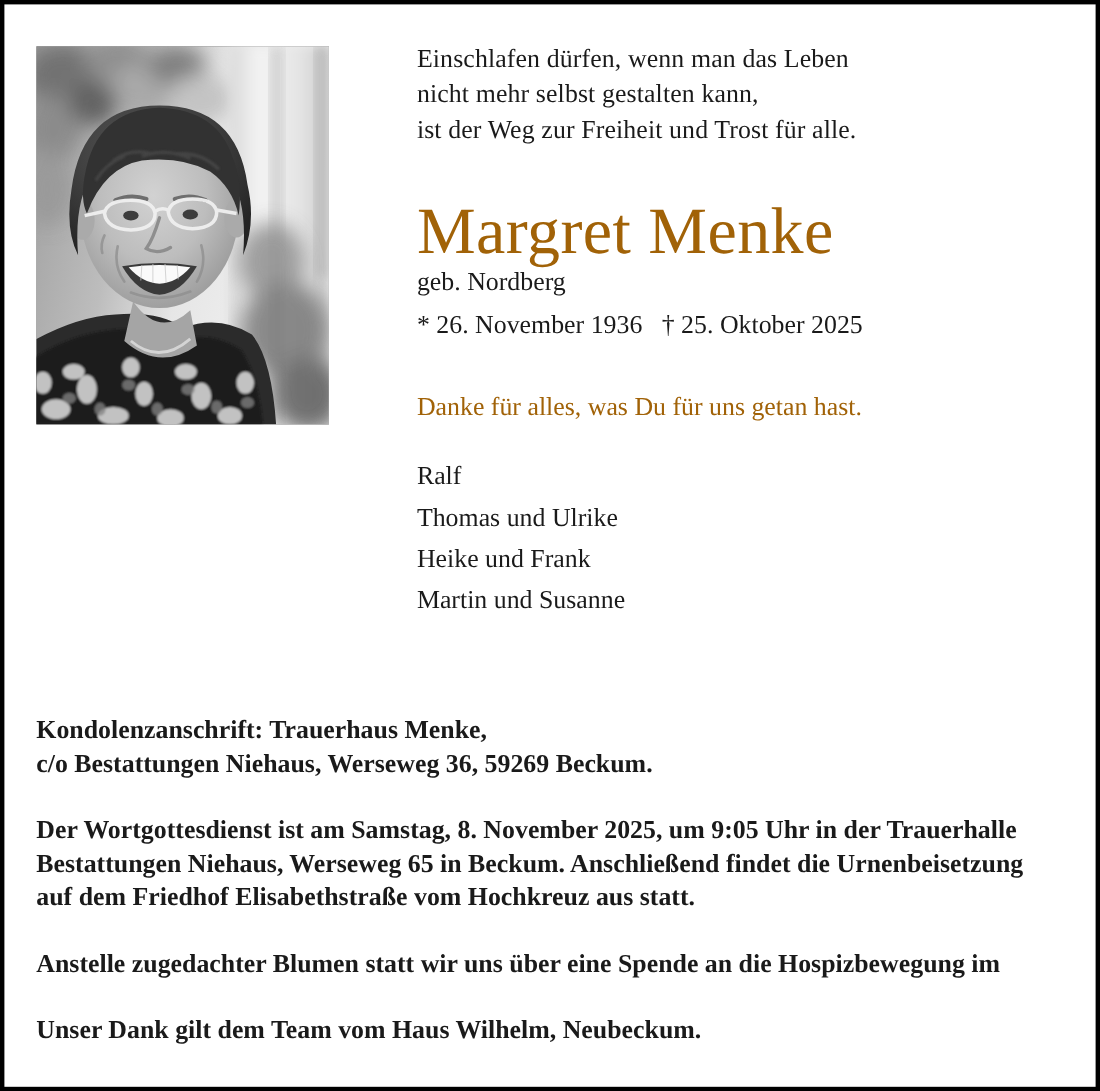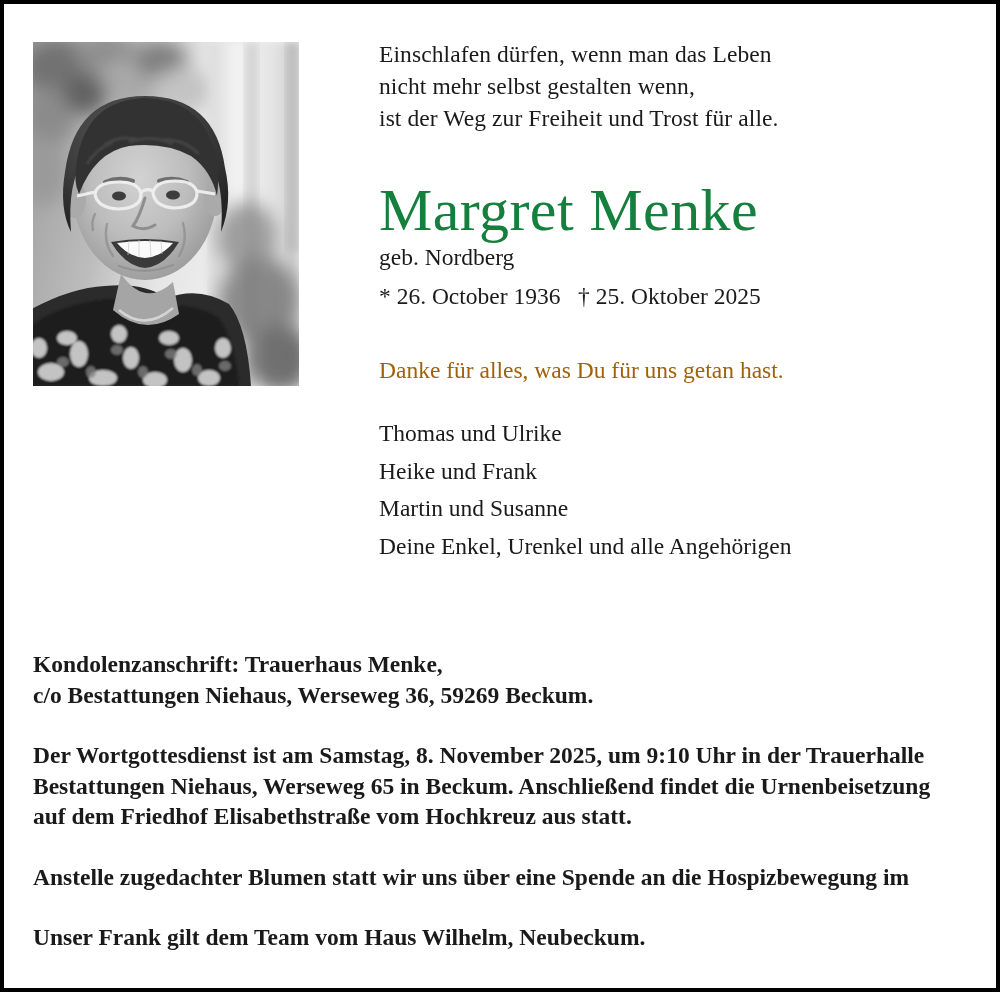--- a/index.html
+++ b/index.html
@@ -59,21 +59,21 @@
     color: #1a1a1a;
   }
   .verse div { white-space: nowrap; }
 
   .name {
     margin-top: 44px;
     font-size: 60px;
     line-height: 64px;
     font-weight: 400;
     letter-spacing: 0.4px;
-    color: #15803d;
+    color: #a16207;
   }
 
   .maiden {
     font-size: 23.5px;
     line-height: 30px;
     color: #1a1a1a;
   }
 
   .dates {
     margin-top: 9px;
@@ -257,56 +257,56 @@
         </g>
 
         <path d="M 86 268 Q 112 290 140 266" stroke="#dcdcdc" stroke-width="2.6" fill="none" opacity="0.85"></path>
       </svg>
     </div>
 
     <div class="headline-col">
 
       <div class="verse">
         <div>Einschlafen dürfen, wenn man das Leben</div>
-        <div>nicht mehr selbst gestalten wenn,</div>
+        <div>nicht mehr selbst gestalten kann,</div>
         <div>ist der Weg zur Freiheit und Trost für alle.</div>
       </div>
 
       <div class="name">Margret Menke</div>
       <div class="maiden">geb. Nordberg</div>
-      <div class="dates">* 26. October 1936   † 25. Oktober 2025</div>
+      <div class="dates">* 26. November 1936   † 25. Oktober 2025</div>
 
       <div class="thanks">Danke für alles, was Du für uns getan hast.</div>
 
       <div class="mourners">
+        <div>Ralf</div>
         <div>Thomas und Ulrike</div>
         <div>Heike und Frank</div>
         <div>Martin und Susanne</div>
-        <div>Deine Enkel, Urenkel und alle Angehörigen</div>
       </div>
 
     </div>
   </div>
 
   <div class="lower">
 
     <div class="block">
       <div>Kondolenzanschrift: Trauerhaus Menke,</div>
       <div>c/o Bestattungen Niehaus, Werseweg 36, 59269 Beckum.</div>
     </div>
 
     <div class="block">
-      <div>Der Wortgottesdienst ist am Samstag, 8. November 2025, um 9:10 Uhr in der Trauerhalle</div>
+      <div>Der Wortgottesdienst ist am Samstag, 8. November 2025, um 9:05 Uhr in der Trauerhalle</div>
       <div>Bestattungen Niehaus, Werseweg 65 in Beckum. Anschließend findet die Urnenbeisetzung</div>
       <div>auf dem Friedhof Elisabethstraße vom Hochkreuz aus statt.</div>
     </div>
 
     <div class="block">
       <div>Anstelle zugedachter Blumen statt wir uns über eine Spende an die Hospizbewegung im</div>
     </div>
 
     <div class="block">
-      <div>Unser Frank gilt dem Team vom Haus Wilhelm, Neubeckum.</div>
+      <div>Unser Dank gilt dem Team vom Haus Wilhelm, Neubeckum.</div>
     </div>
 
   </div>
 
 </div>
 
 </body></html>

